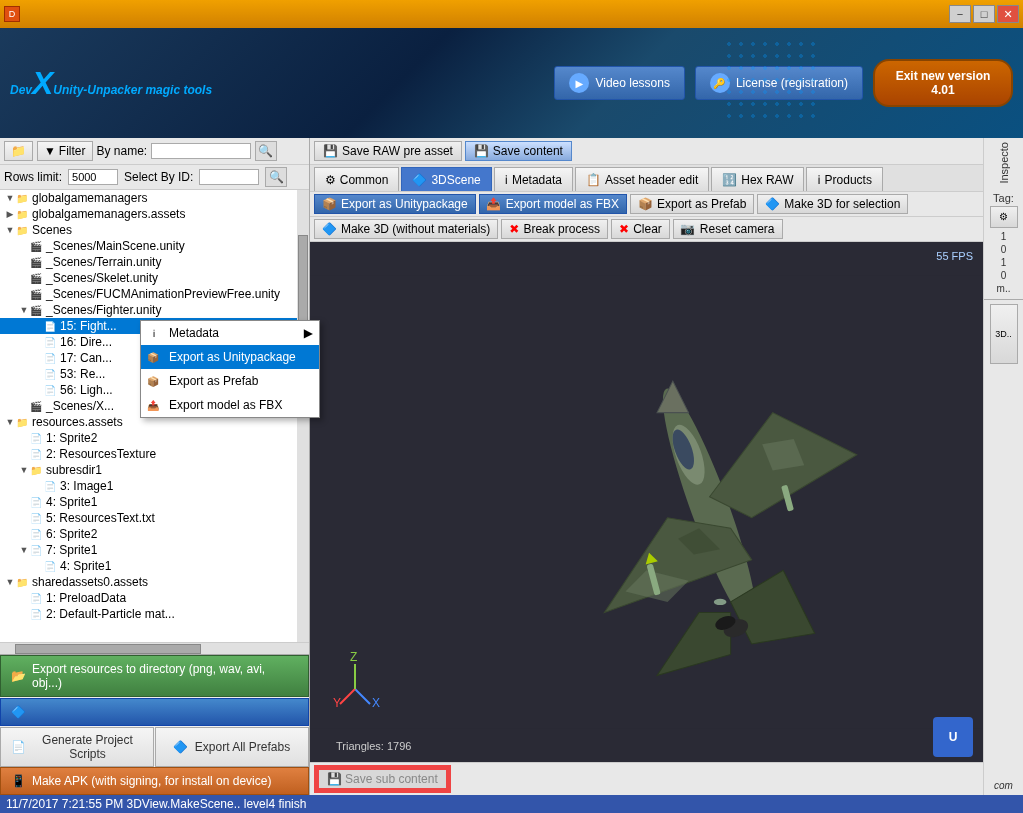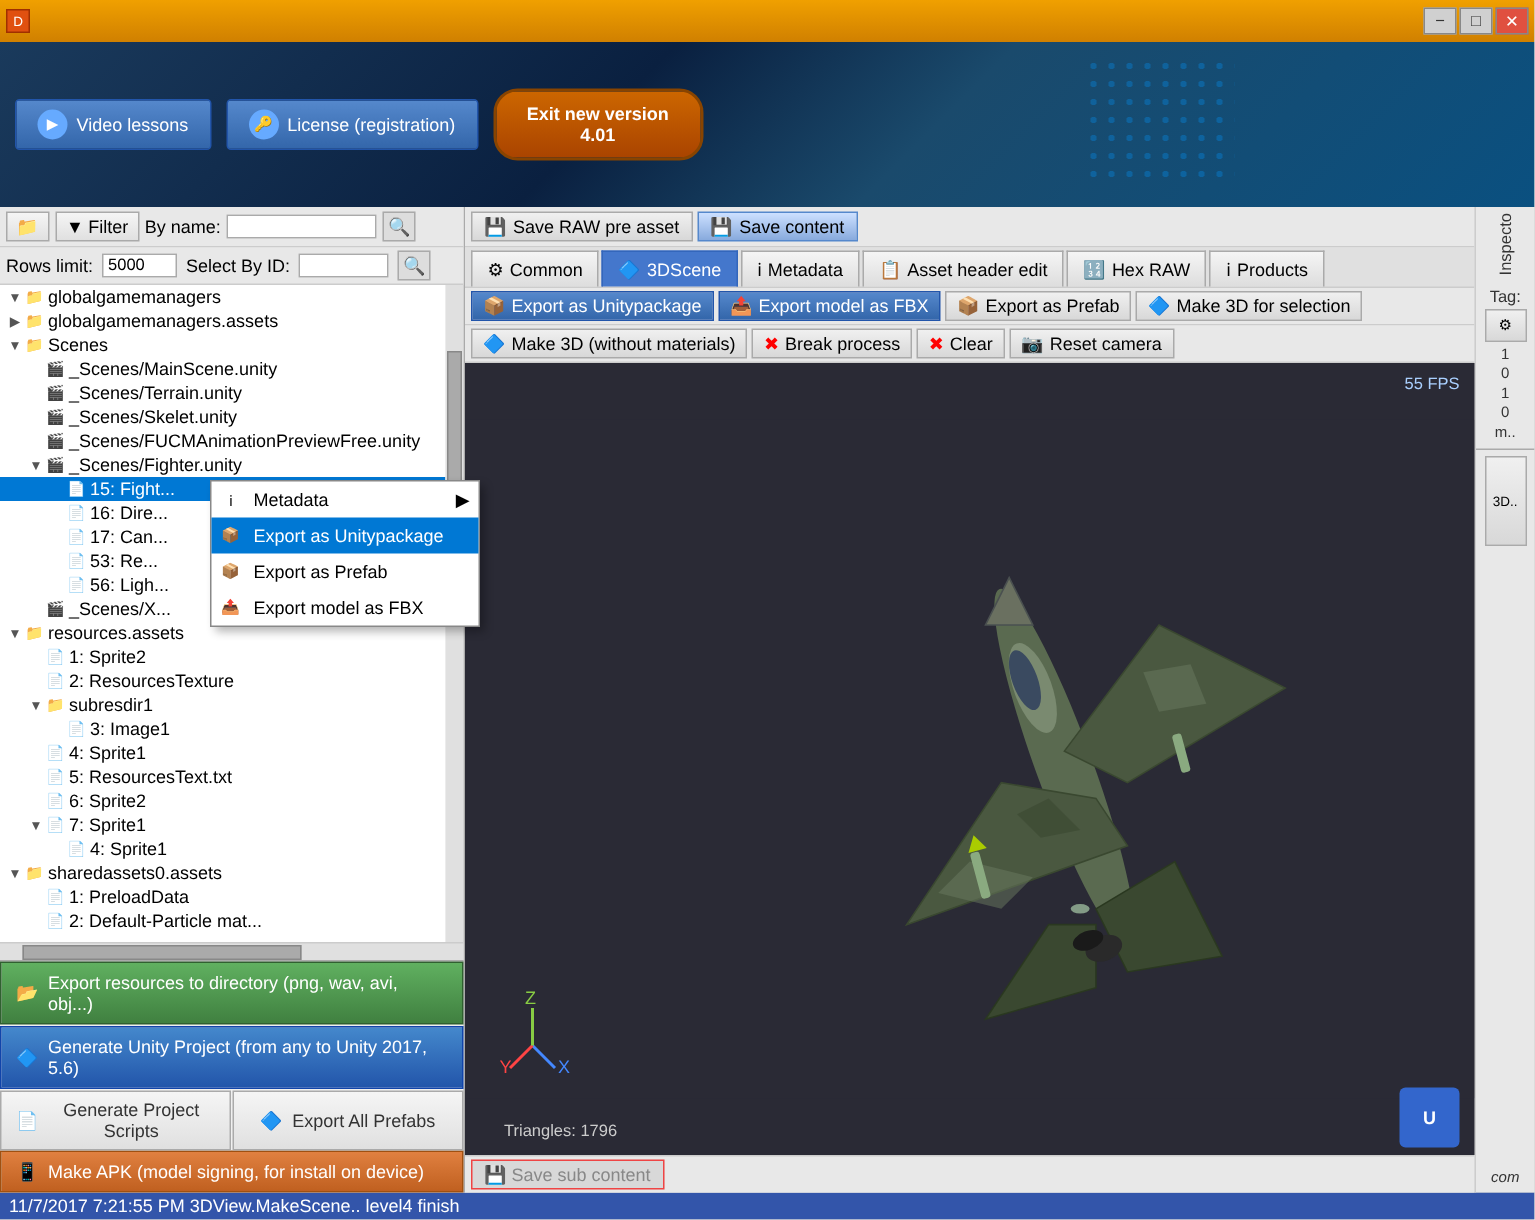--- a/index.html
+++ b/index.html
@@ -366,21 +366,21 @@
     #bottom-toolbar {
       background: #e8e8e8;
       border-top: 1px solid #ccc;
       padding: 2px 4px;
       display: flex;
       align-items: center;
       gap: 6px;
     }
     .bottom-tool-btn {
       background: #d8d8d8;
-      border: 1px solid #ef4444;
+      border: 5px solid #ef4444;
       padding: 2px 8px;
       cursor: pointer;
       font-size: 11px;
       color: #888;
     }
 
     
     #inspector-panel {
       width: 40px;
       background: #e8e8e8;
@@ -454,20 +454,25 @@
     <div id="titlebar-icon">D</div>
   </div>
   <div id="titlebar-controls">
     <div class="title-btn minimize">−</div>
     <div class="title-btn maximize">□</div>
     <div class="title-btn close">✕</div>
   </div>
 </div>
 
 <div id="header">
+  <div id="logo-area">
+    <div id="logo-text">
+      <span>Dev</span><span style="color:#00aaff;font-size:32px;">X</span><span>Unity-Unpacker magic tools</span>
+    </div>
+  </div>
   <div id="header-buttons">
     <button class="header-btn">
       <div class="header-btn-icon">▶</div>
       <span>Video lessons</span>
     </button>
     <button class="header-btn">
       <div class="header-btn-icon">🔑</div>
       <span>License (registration)</span>
     </button>
     <div id="exit-btn">
@@ -681,35 +686,34 @@
       <div class="scroll-thumb"></div>
     </div>
 
     <div id="left-bottom">
       <button class="bottom-btn-green">
         <span>📂</span>
         <span>Export resources to directory (png, wav, avi, obj...)</span>
       </button>
       <button class="bottom-btn-blue">
         <span>🔷</span>
-        <span>Generate Unity Project (from any to Unity 2017, 5.6)</span>
       </button>
       <div style="display:flex; gap:1px;">
         <button class="bottom-btn-white" style="flex:1;">
           <span>📄</span>
           <span>Generate Project Scripts</span>
         </button>
         <button class="bottom-btn-white" style="flex:1;">
           <span>🔷</span>
           <span>Export All Prefabs</span>
         </button>
       </div>
       <button class="bottom-btn-orange">
         <span>📱</span>
-        <span>Make APK (model signing, for install on device)</span>
+        <span>Make APK (with signing, for install on device)</span>
       </button>
     </div>
   </div>
 
   <div id="right-panel">
 
     <div id="toolbar-top">
       <button class="tool-btn">
         <span>💾</span>
         <span>Save RAW pre asset</span>

